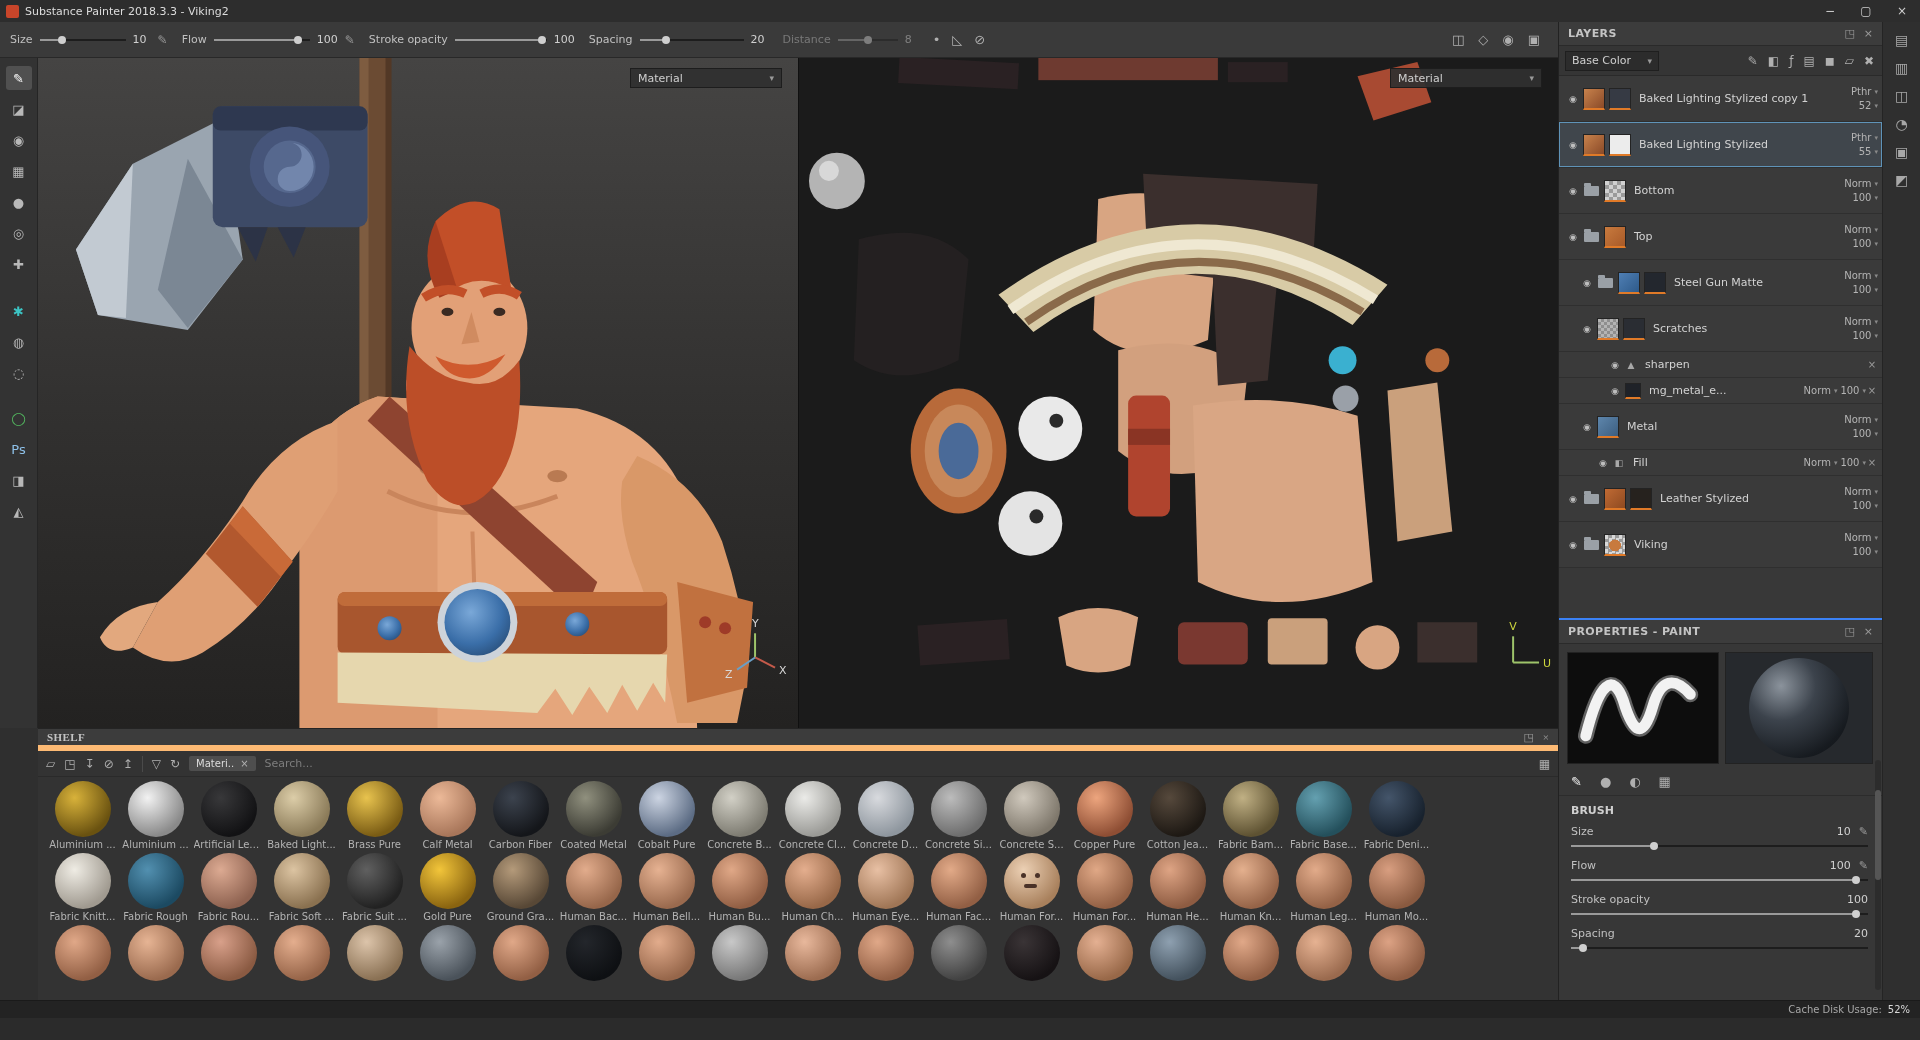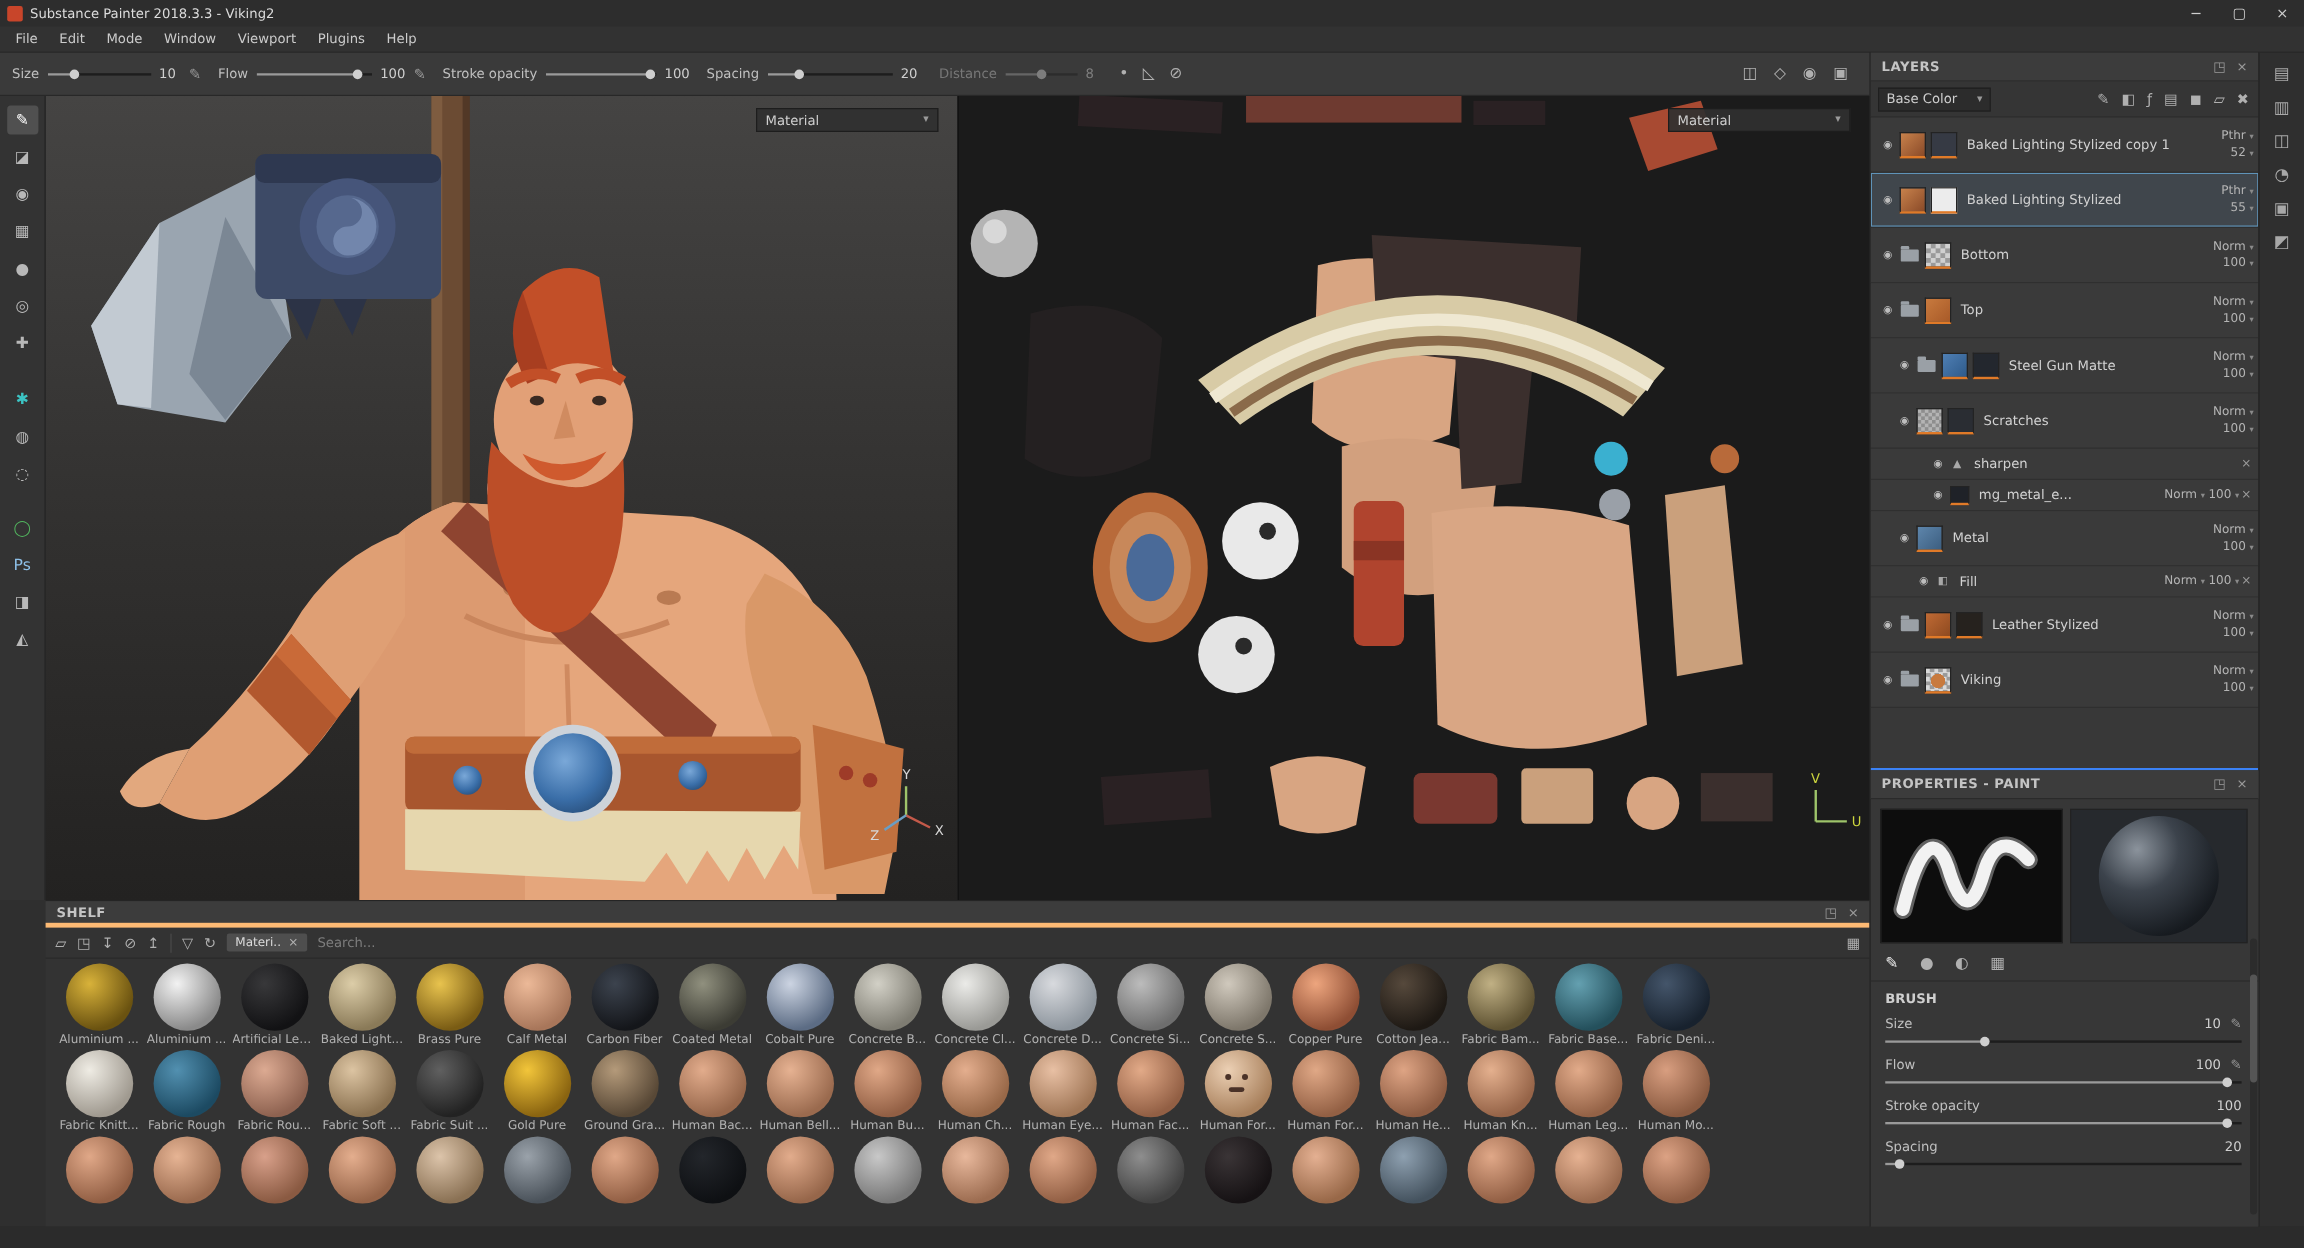--- a/index.html
+++ b/index.html
@@ -94,21 +94,21 @@
   .ps-pen { color:#9a9a9a; font-size:11px; }
   .ps-track { position:relative; height:10px; margin-top:3px; }
   .ps-track::before { content:""; position:absolute; left:0; right:0; top:4px; height:2px; background:#1d1d1d; }
   .ps-fill { position:absolute; left:0; top:4px; height:2px; background:#9a9a9a; }
   .ps-knob { position:absolute; top:1px; width:8px; height:8px; border-radius:50%; background:#cfcfcf; transform:translateX(-50%); }
   .pscrollbar { position:absolute; right:1px; top:140px; width:6px; height:230px; background:#2c2c2c; border-radius:3px; }
   .pscroll-thumb { position:absolute; left:0; top:30px; width:6px; height:90px; background:#555; border-radius:3px; }
 
   
   .shelf { height:272px; margin-left:38px; width:1520px; background:#333333; border-top:1px solid #242424; display:flex; flex-direction:column; flex:none; }
-  .shelf-header { height:22px; background:#3c3c3c; border-bottom:4px solid #fdba74; display:flex; align-items:center; padding:0 9px; flex:none; }
+  .shelf-header { height:22px; background:#3c3c3c; border-bottom:6px solid #fdba74; display:flex; align-items:center; padding:0 9px; flex:none;font-family:Liberation Serif, serif; }
   .shelf-toolbar { height:26px; display:flex; align-items:center; gap:9px; padding:0 8px; border-bottom:1px solid #2a2a2a; flex:none; }
   .shelf-toolbar .ico { font-size:12px; }
   .vdiv { width:1px; height:16px; background:#4a4a4a; }
   .chip { display:flex; align-items:center; gap:6px; background:#4e4e4e; border-radius:2px; padding:2px 7px; font-size:10px; color:#dcdcdc; }
   .chip-x { color:#b0b0b0; }
   .search-input { flex:1; background:transparent; border:none; outline:none; color:#cccccc; font:inherit; }
   .search-input::placeholder { color:#7d7d7d; }
   .shelf-body { flex:1; display:flex; overflow:hidden; }
   .shelf-cats { width:130px; border-right:1px solid #2a2a2a; padding:6px 0; }
   .cat-item { padding:2px 14px; color:#bdbdbd; line-height:15px; white-space:nowrap; }
@@ -134,30 +134,20 @@
     <span class="app-logo"></span>
     <span class="title-text">Substance Painter 2018.3.3 - Viking2</span>
     <div class="win-controls">
 
     <span class="win-btn">−</span>
         <span class="win-btn">▢</span>
         <span class="win-btn">×</span>
       </div>
   </div>
 
-  <div class="menubar">
-
-  <span class="menu-item">File</span>
-      <span class="menu-item">Edit</span>
-      <span class="menu-item">Mode</span>
-      <span class="menu-item">Window</span>
-      <span class="menu-item">Viewport</span>
-      <span class="menu-item">Plugins</span>
-      <span class="menu-item">Help</span>
-    </div>
 
   <div class="app-row">
 
     <div class="left-main">
 
       <div class="toolbar">
         <div style="display:flex;gap:14px;align-items:center">
 
             <div class="tslider">
               <span class="tlabel">Size</span>
@@ -1054,13 +1044,17 @@
 
     <span class="ico">▤</span>
         <span class="ico">▥</span>
         <span class="ico">◫</span>
         <span class="ico">◔</span>
         <span class="ico">▣</span>
         <span class="ico">◩</span>
       </div>
   </div>
 
+  <div class="statusbar">
+    <span class="status-label">Cache Disk Usage:</span>
+    <span class="status-value">52%</span>
+  </div>
 </div>
 
 </body></html>

